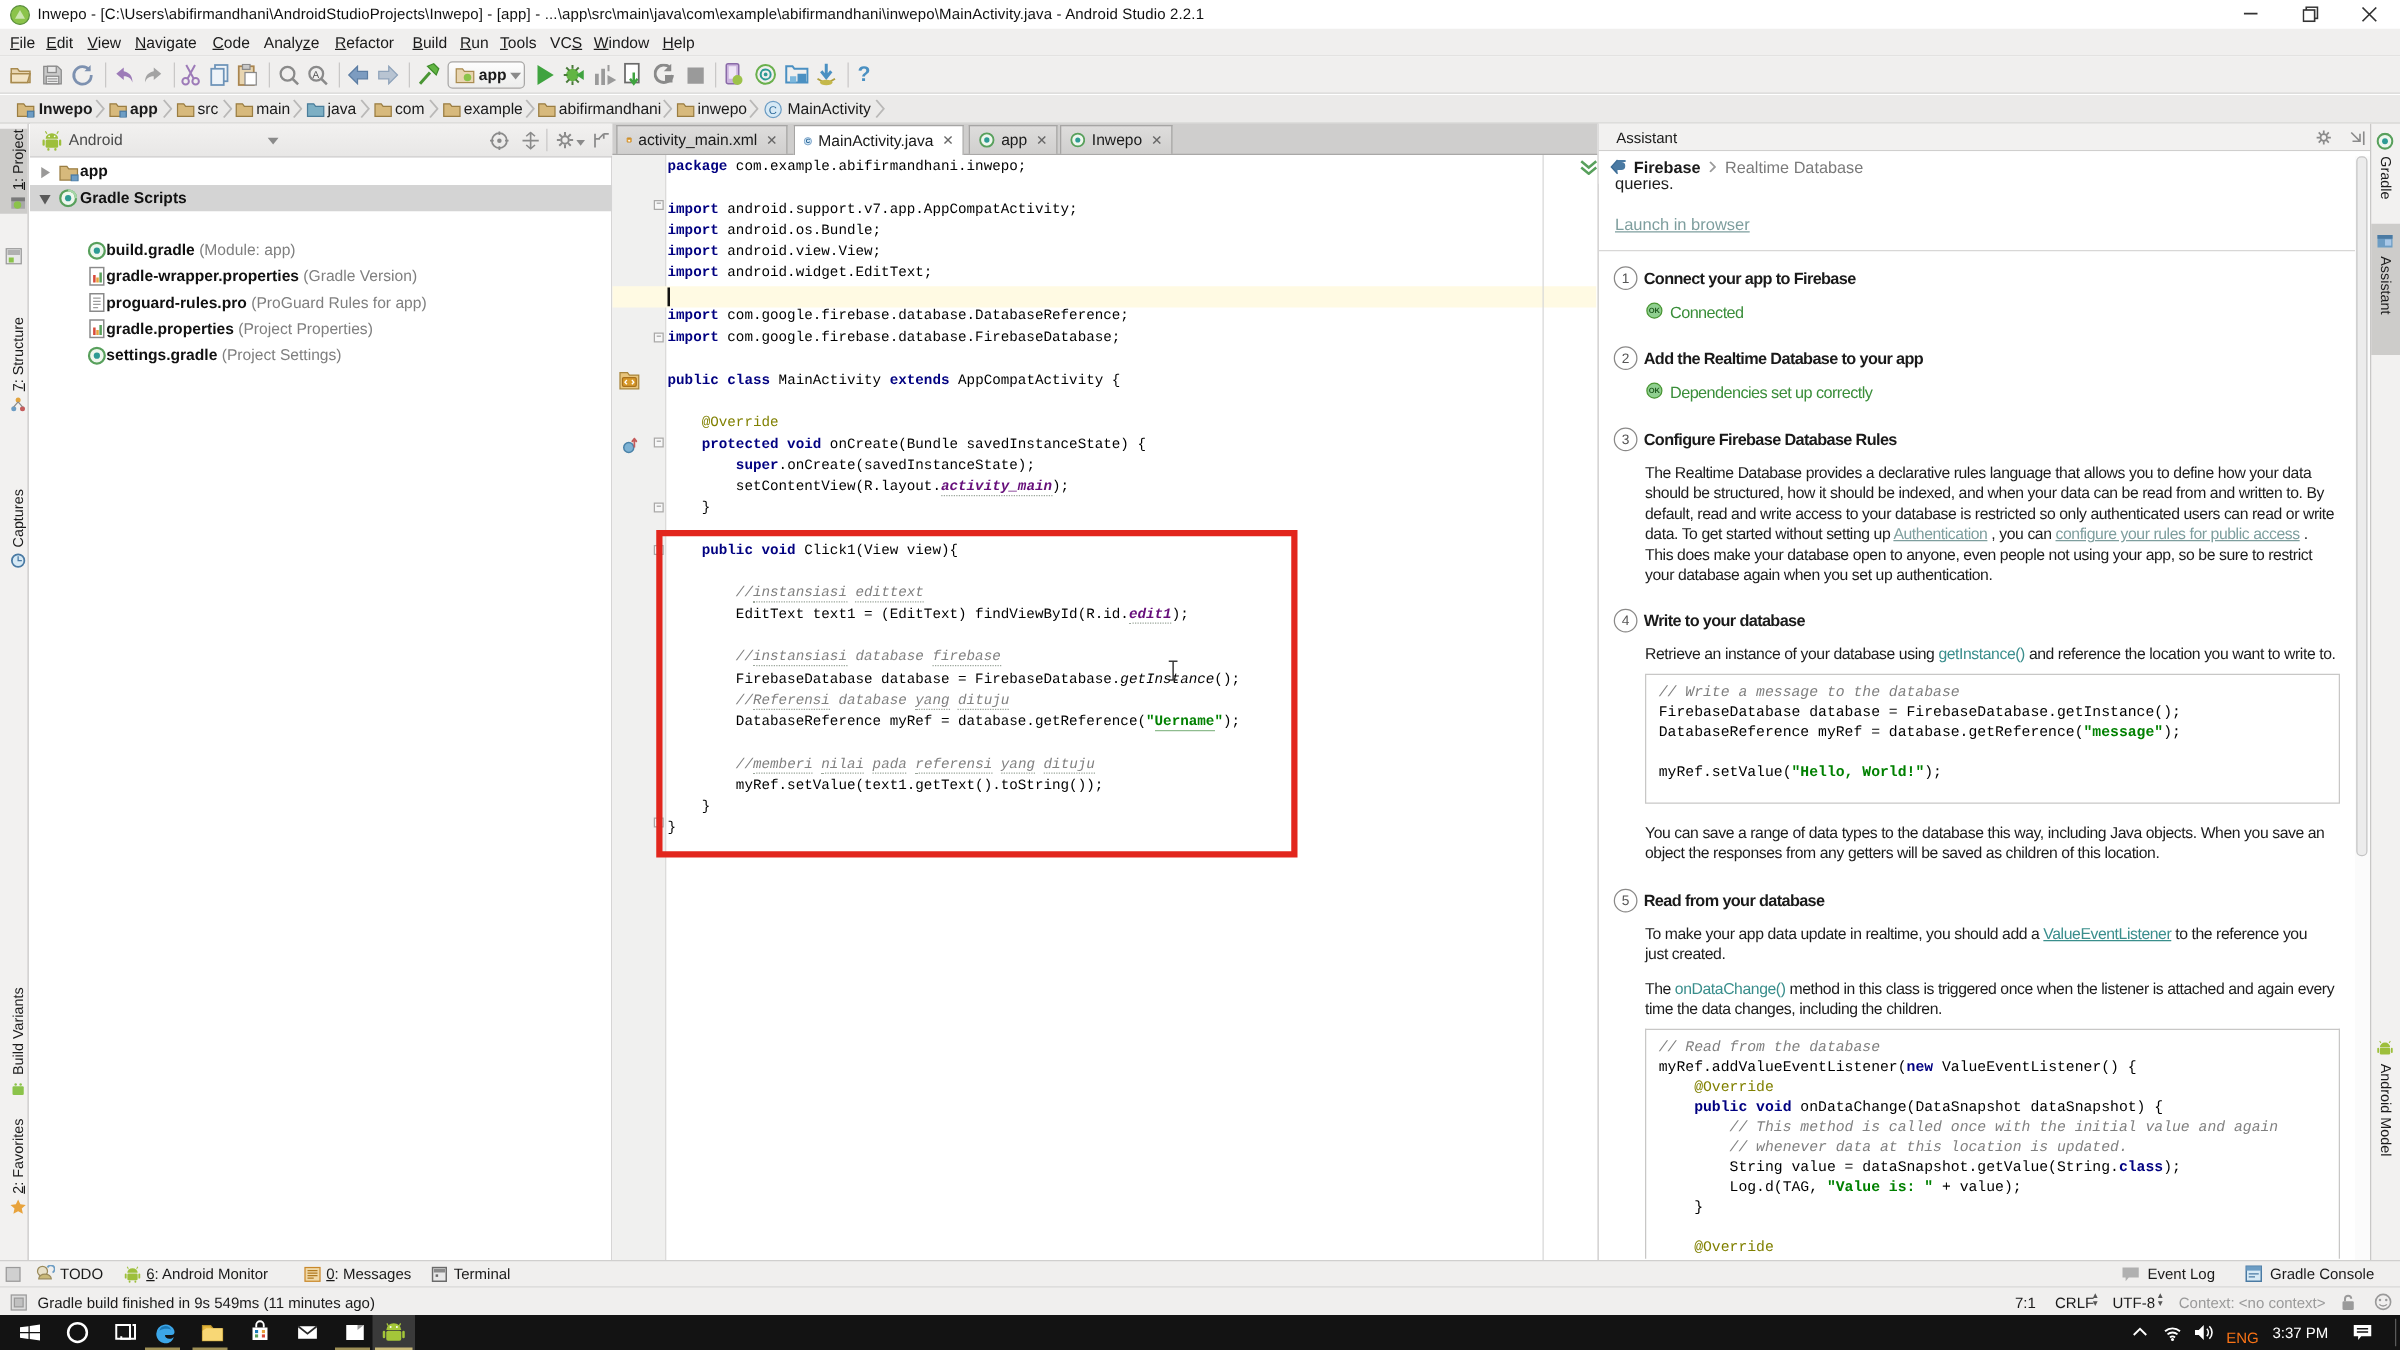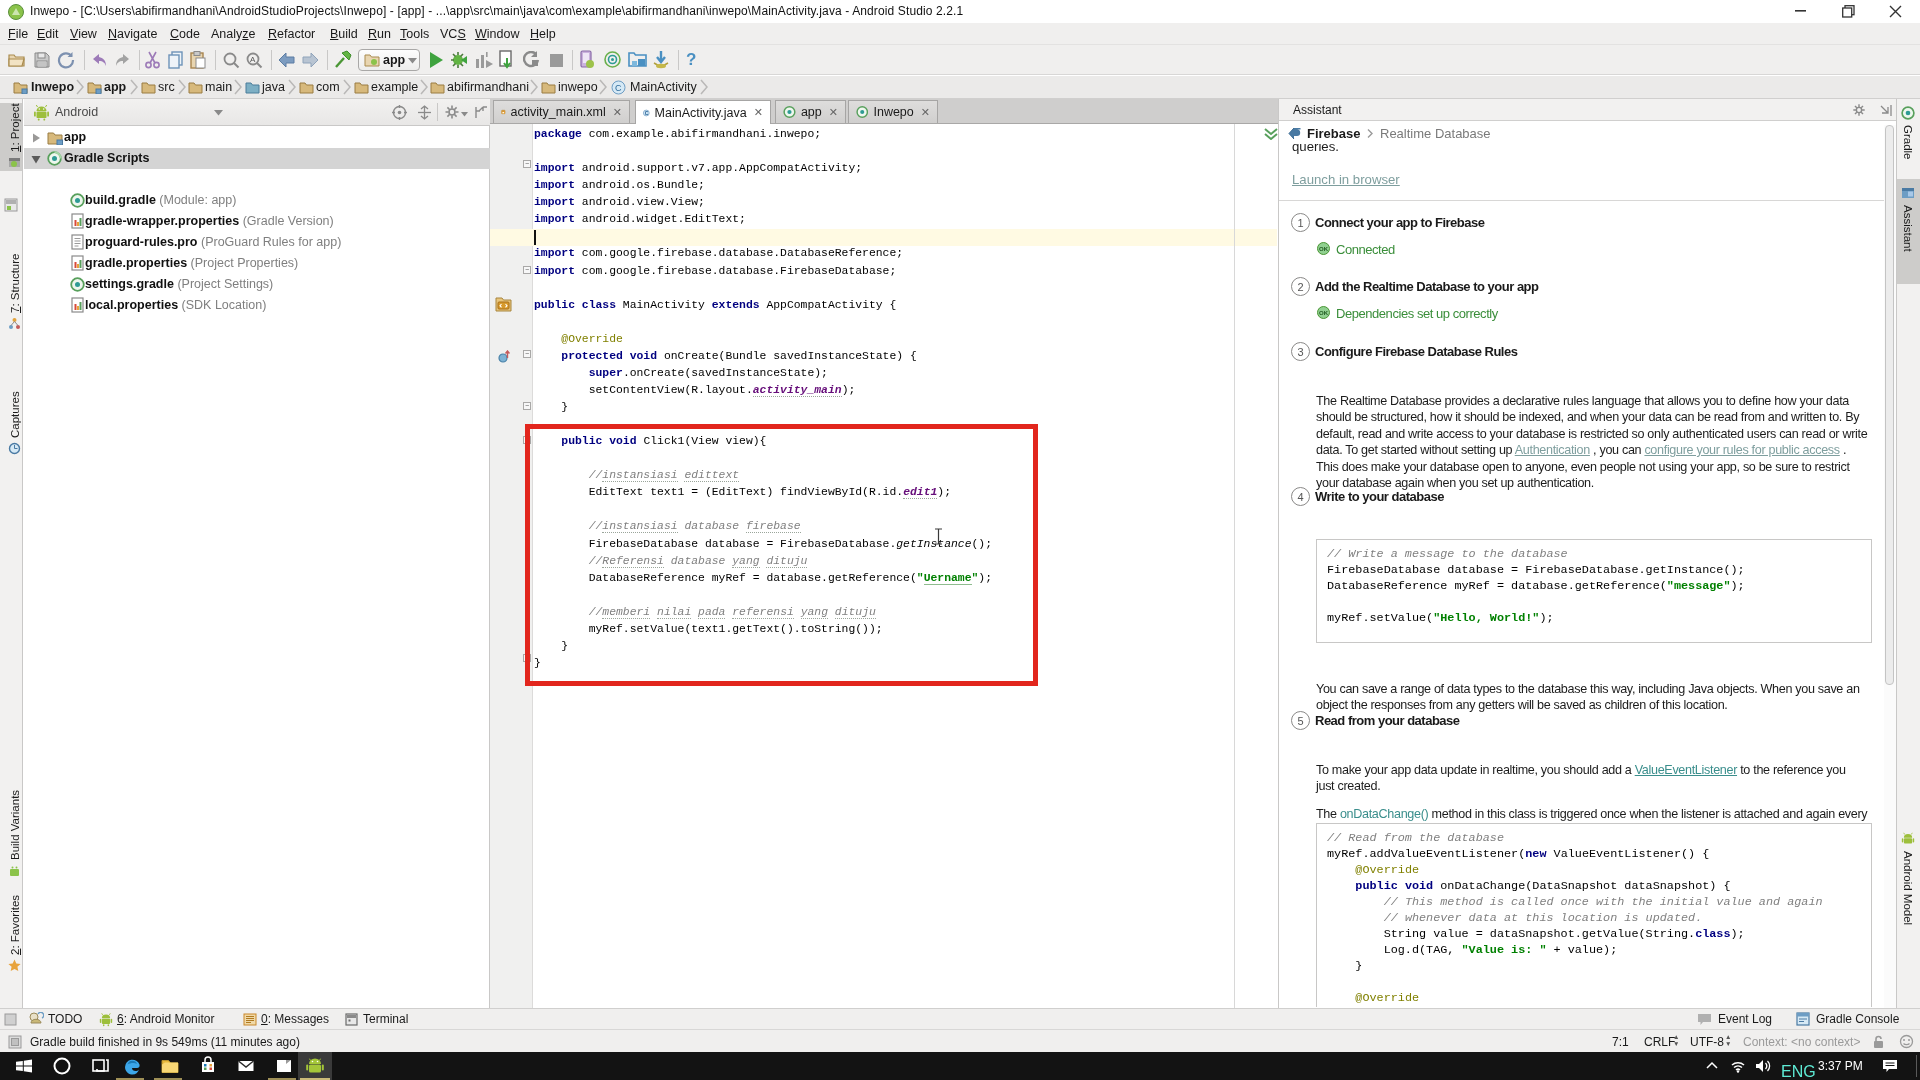--- a/index.html
+++ b/index.html
@@ -44,21 +44,21 @@
 #code .f { color:#660e7a; font-style:italic; font-weight:bold; }
 #code .im { font-style:italic; }
 #redbox { left:35px; top:300px; width:513px; height:262px; border:5px solid #e2261d; }
 
 #assistant { left:1278px; top:99px; width:618px; height:909px; background:#ffffff; border-left:1px solid #c9c8c7; }
 #asshead { left:0; top:0; width:618px; height:22px; background:#f2f1f0; border-bottom:1px solid #d0cfce; font-size:12px; color:#1a1a1a; }
 .stepcirc { position:absolute; width:19px; height:19px; border:1px solid #8a8988; border-radius:50%; font-size:11px; color:#555; text-align:center; line-height:18px; background:#fff; }
 .stept { position:absolute; font-size:13px; letter-spacing:-0.5px; font-weight:bold; color:#1a1a1a; white-space:nowrap;text-align:right; }
 .okbead { position:absolute; width:13px; height:13px; border-radius:50%; background:#90d090; border:1px solid #4a9634; color:#205a20; font-size:6px; font-weight:bold; text-align:center; line-height:12px; }
 .oktext { position:absolute; font-size:13px; letter-spacing:-0.45px; color:#3a8e3a; white-space:nowrap; }
-.para { position:absolute; font-size:12.6px; letter-spacing:-0.33px; line-height:16.4px; color:#1c1c1c; white-space:nowrap;margin-top:23px; }
+.para { position:absolute; font-size:12.6px; letter-spacing:-0.33px; line-height:16.4px; color:#1c1c1c; white-space:nowrap; }
 .para .lnk { color:#7e9e9e; text-decoration:underline; }
 .para .lnk2 { color:#3a8e8c; }
 .codebox { position:absolute; left:37px; width:556px; border:1px solid #c8c7c6; background:#ffffff; font-family:"Liberation Mono",monospace; font-size:11.8px; line-height:16px; color:#000; white-space:pre; padding:6px 0 0 10px; }
 .codebox .k { color:#000080; font-weight:bold; }
 .codebox .c { color:#808080; font-style:italic; }
 .codebox .s { color:#008000; font-weight:bold; }
 .codebox .an { color:#808000; }
 
 #rightstrip { left:1896px; top:99px; width:24px; height:909px; background:#f2f1f0; border-left:1px solid #c9c8c7; }
 .vtabR { position:absolute; writing-mode:vertical-rl; font-size:11.5px; color:#1a1a1a; white-space:nowrap; }
@@ -462,29 +462,20 @@
         <rect x="8.5" y="5" width="2" height="8" fill="#58a05c"></rect>
       </svg>
       <span class="nm" style="position:absolute;left:61px;top:3px">gradle.properties <span class="gray">(Project Properties)</span></span>
     </div>
   <div class="treerow" style="top:175px">
       <svg class="abs" style="left:46px;top:3px" width="15" height="15" viewBox="0 0 15 15">
         <circle cx="7.5" cy="7.5" r="6.3" fill="#eef7ee" stroke="#58a05c" stroke-width="1.8"></circle>
         <circle cx="7.5" cy="7.5" r="2.5" fill="#2e9b94"></circle>
       </svg>
       <span class="nm" style="position:absolute;left:61px;top:3px">settings.gradle <span class="gray">(Project Settings)</span></span>
-    </div>
-  <div class="treerow" style="top:196px">
-      <svg class="abs" style="left:47px;top:2px" width="13" height="16" viewBox="0 0 13 16">
-        <rect x="1" y="1" width="11" height="14" fill="#fff" stroke="#8a8a8a" stroke-width="1.2"></rect>
-        <rect x="3.5" y="7" width="2" height="6" fill="#d84a3a"></rect>
-        <rect x="6" y="9" width="2" height="4" fill="#e8a33c"></rect>
-        <rect x="8.5" y="5" width="2" height="8" fill="#58a05c"></rect>
-      </svg>
-      <span class="nm" style="position:absolute;left:61px;top:3px">local.properties <span class="gray">(SDK Location)</span></span>
     </div>
 </div>
 
 <div class="abs" id="tabbar">
   <div class="tab" style="left:3px;width:137px">
     <svg width="14" height="14" viewBox="0 0 14 14">
         <rect x="1.5" y="1.5" width="11" height="11" rx="2" fill="#f0a93c" stroke="#a8741c"></rect>
         <circle cx="7" cy="8.5" r="2.6" fill="#fff8ea"></circle>
         <rect x="3.5" y="3" width="7" height="2.6" fill="#b8832a"></rect>
       </svg>
@@ -791,20 +782,20 @@
       <path d="M1 8 L6 3 L11 8" stroke="#fff" stroke-width="1.5" fill="none"></path>
     </svg>
   <svg class="abs" style="left:1730px;top:7px" width="16" height="14" viewBox="0 0 16 14">
       <path d="M2 6 a9 9 0 0 1 12 0 M4 8.5 a6 6 0 0 1 8 0 M6 11 a3 3 0 0 1 4 0" stroke="#fff" stroke-width="1.5" fill="none"></path>
       <circle cx="8" cy="12.5" r="1.2" fill="#fff"></circle>
     </svg>
   <svg class="abs" style="left:1755px;top:7px" width="16" height="14" viewBox="0 0 16 14">
       <path d="M1 5 h3 l4-4 v12 l-4-4 H1 Z" fill="#fff"></path>
       <path d="M10.5 4 a4.5 4.5 0 0 1 0 6 M12.5 2 a7 7 0 0 1 0 10" stroke="#fff" stroke-width="1.3" fill="none"></path>
     </svg>
-  <div class="abs" style="left:1781px;top:11px;color:#5eead4;font-size:16px">ENG</div>
+  <div class="abs" style="left:1781px;top:11px;color:#f97316;font-size:12px">ENG</div>
   <div class="abs" style="left:1818px;top:7px;color:#fff;font-size:12px">3:37 PM</div>
   <svg class="abs" style="left:1882px;top:7px" width="16" height="14" viewBox="0 0 16 14">
       <path d="M1 1 h14 v9 h-8 l-2.5 3 v-3 H1 Z" fill="#fff"></path>
       <path d="M3.5 4 h9 M3.5 6.5 h9" stroke="#131313" stroke-width="1.2"></path>
     </svg>
   <div class="abs" style="left:1916px;top:3px;width:1px;height:22px;background:#5a5a5a"></div>
 </div>
 
 </body></html>

